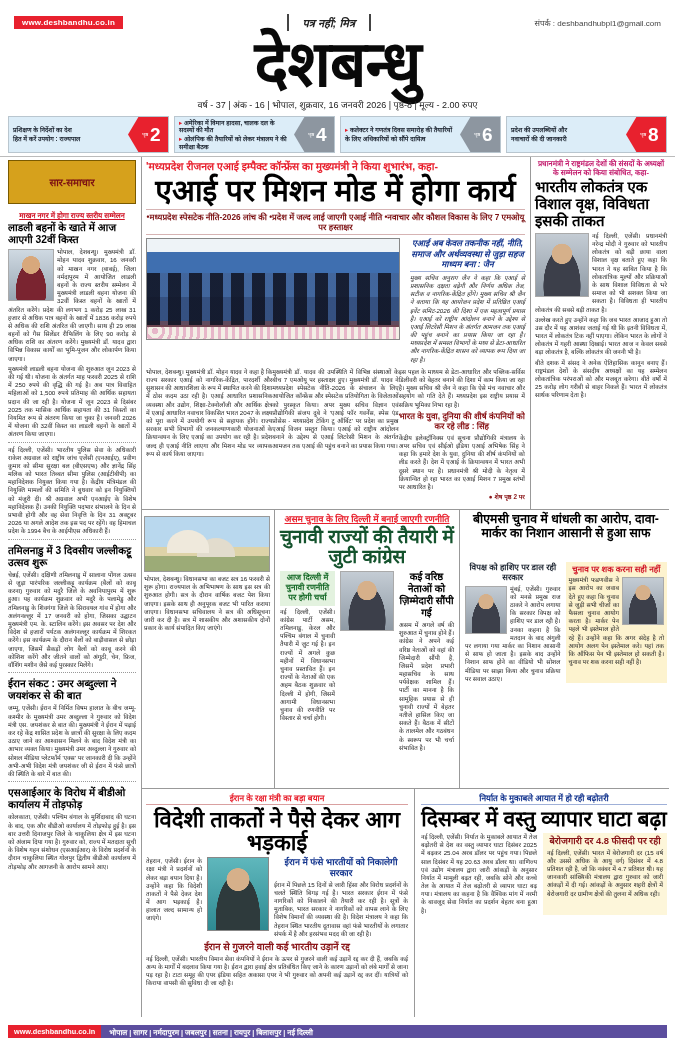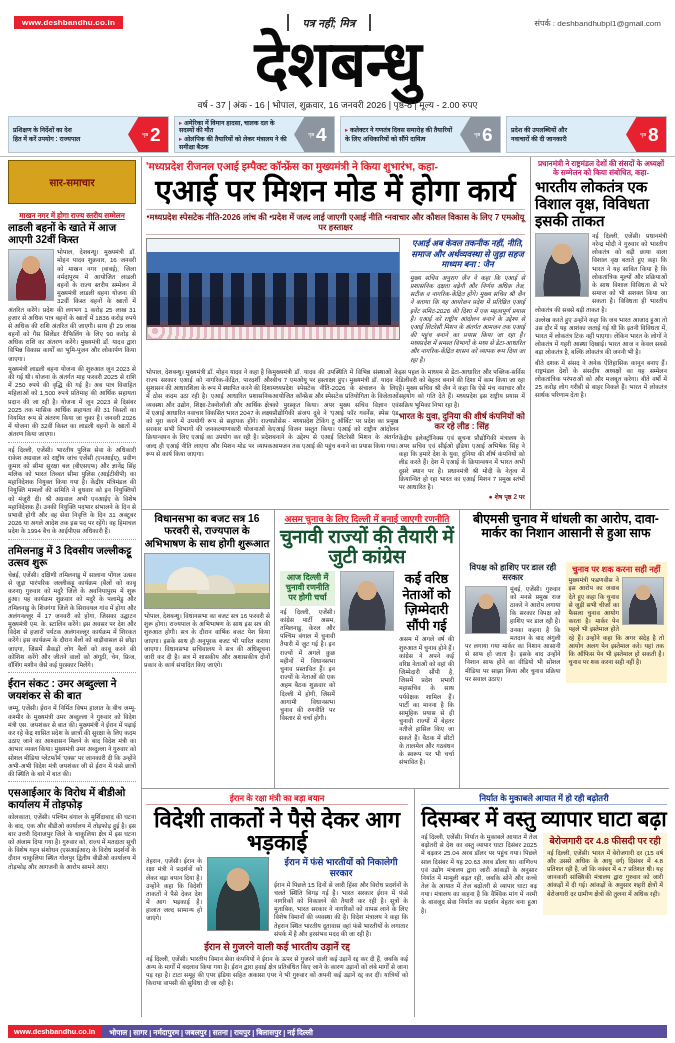--- a/index.html
+++ b/index.html
@@ -76,21 +76,21 @@
   .vs-head{font-size:10.3px;font-weight:800;text-align:center;line-height:1.2;color:#000;}
   .vs-photo{height:54px;border:1px solid #999;margin:3px 0;position:relative;overflow:hidden;
      background:linear-gradient(180deg,#b9d8ee 0 55%,#ded3a8 55% 72%,#9cab77 72% 100%);}
   .vs-dome{position:absolute;left:18%;bottom:34%;width:34%;height:42%;background:#efe9dc;border-radius:50% 50% 6% 6%/80% 80% 0 0;box-shadow:28px 6px 0 -2px #e2dccd;}
   .congress{flex:1;min-width:0;border-right:1px solid #999;padding:2px 5px 0 5px;}
   .cg-kicker{color:#e8212e;font-size:9px;font-weight:800;text-align:center;text-decoration:underline;}
   .cg-head{font-size:19px;font-weight:900;text-align:center;line-height:1.08;margin:2px 0 3px 0;color:#14532d;}
   .cg-row{display:flex;gap:5px;}
   .cg-green{background:#e3f2df;color:#166a27;font-size:8.2px;font-weight:800;text-align:center;
             line-height:1.25;padding:2px 2px;margin-bottom:2px;}
-  .cg-sub2{font-size:13px;font-weight:800;text-align:center;line-height:1.2;margin-bottom:2px;color:#000;}
+  .cg-sub2{font-size:10px;font-weight:800;text-align:center;line-height:1.2;margin-bottom:2px;color:#000;}
   .bmc{width:202px;flex:none;padding:2px 2px 0 5px;}
   .bmc-head{font-size:12.3px;font-weight:900;text-align:center;line-height:1.18;color:#000;}
   .bmc-row{display:flex;gap:5px;margin-top:21px;}
   .bmc-col{flex:1;min-width:0;}
   .bmc-sub{font-size:8.3px;font-weight:800;text-align:center;line-height:1.25;margin-bottom:2px;color:#1c2430;}
   .bmc-sub.red{color:#d01325;}
   .fadbox{background:#fdf3cf;padding:2px 3px;}
   .small-photo{width:40px;height:46px;float:left;margin:1px 3px 1px 0;}
   .small-photo.right{float:right;margin:1px 0 1px 3px;}
   
@@ -236,21 +236,20 @@
           <div class="pm-head">भारतीय लोकतंत्र एक विशाल वृक्ष, विविधता इसकी ताकत</div>
           <div class="portrait pm-photo"></div>
           <div class="body">नई दिल्ली, एजेंसी। प्रधानमंत्री नरेन्द्र मोदी ने गुरुवार को भारतीय लोकतंत्र को बड़ी छाया वाला विशाल वृक्ष बताते हुए कहा कि भारत ने यह साबित किया है कि लोकतांत्रिक मूल्यों और प्रक्रियाओं के साथ विशाल विविधता से भरे समाज को भी सशक्त किया जा सकता है। विविधता ही भारतीय लोकतंत्र की सबसे बड़ी ताकत है।</div>
           <div class="body" style="margin-top:2px">उल्लेख करते हुए उन्होंने कहा कि जब भारत आजाद हुआ तो उस दौर में यह आशंका जताई गई थी कि इतनी विविधता में, भारत में लोकतंत्र टिक नहीं पाएगा। लेकिन भारत के लोगों ने लोकतंत्र में गहरी आस्था दिखाई। भारत आज न केवल सबसे बड़ा लोकतंत्र है, बल्कि लोकतंत्र की जननी भी है।</div>
           <div class="body" style="margin-top:2px">बीते दशक में संसद ने अनेक ऐतिहासिक कानून बनाए हैं। राष्ट्रमंडल देशों के संसदीय अध्यक्षों का यह सम्मेलन लोकतांत्रिक परंपराओं को और मजबूत करेगा। बीते वर्षों में 25 करोड़ लोग गरीबी से बाहर निकले हैं। भारत में लोकतंत्र सार्थक परिणाम देता है।</div>
         </div>
       </div>
 
       <div class="mband">
         <div class="vs">
-          <div class="vs-head">विधानसभा का बजट सत्र 16 फरवरी से, राज्यपाल के अभिभाषण के साथ होगी शुरूआत</div>
           <div class="vs-photo">
               <div class="vs-dome"></div>
             </div>
           <div class="body">भोपाल, देशबन्धु। विधानसभा का बजट सत्र 16 फरवरी से शुरू होगा। राज्यपाल के अभिभाषण के साथ इस सत्र की शुरुआत होगी। सत्र के दौरान वार्षिक बजट पेश किया जाएगा। इसके साथ ही अनुपूरक बजट भी पारित कराया जाएगा। विधानसभा सचिवालय ने सत्र की अधिसूचना जारी कर दी है। सत्र में शासकीय और अशासकीय दोनों प्रकार के कार्य संपादित किए जाएंगे।</div>
         </div>
 
         <div class="congress">
           <div class="cg-kicker">असम चुनाव के लिए दिल्ली में बनाई जाएगी रणनीति</div>
           <div class="cg-head">चुनावी राज्यों की तैयारी में जुटी कांग्रेस</div>
           <div class="cg-row">

